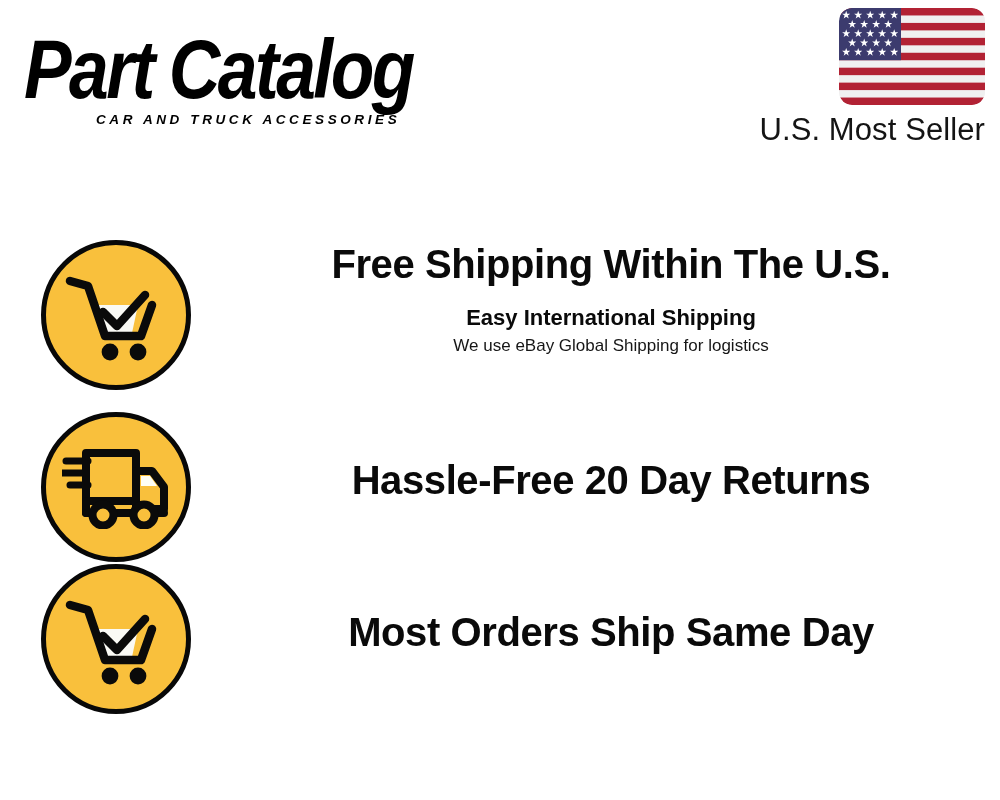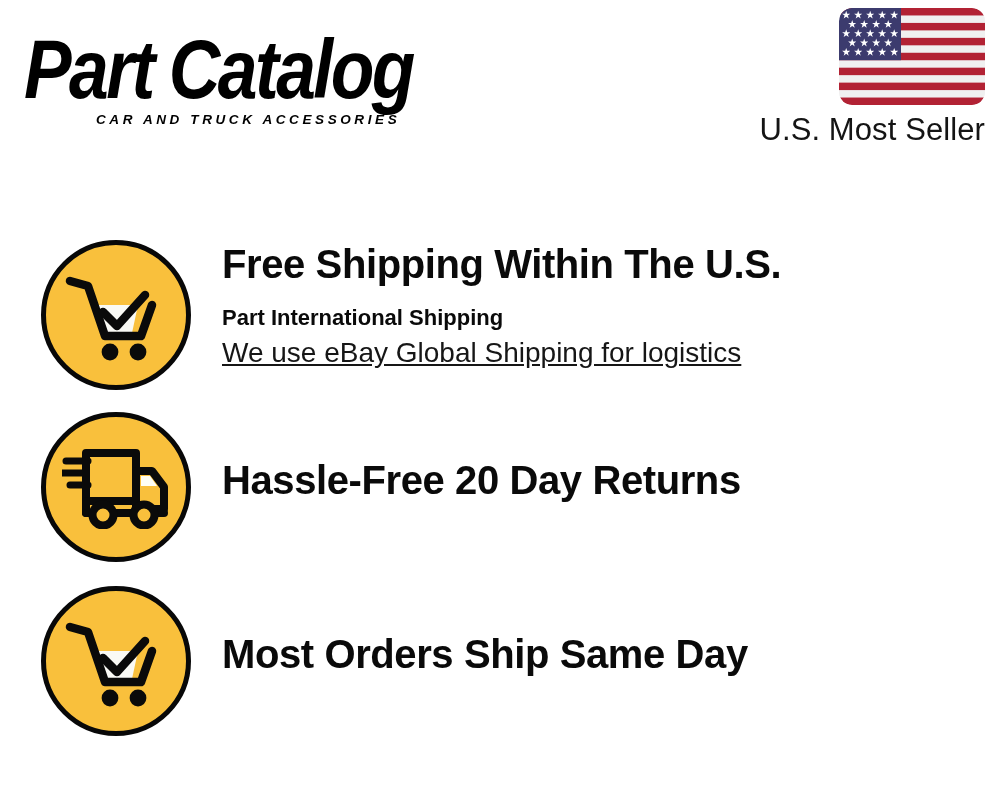--- a/index.html
+++ b/index.html
@@ -59,41 +59,42 @@
   
   .feature-row {
     position: absolute;
     left: 0;
     width: 1000px;
     display: flex;
     align-items: flex-start;
   }
   #feature-row-0 { top: 240px; }
   #feature-row-1 { top: 412px; }
-  #feature-row-2 { top: 586px; }
+  #feature-row-2 { top: 564px; }
 
   .badge-circle {
     flex: 0 0 auto;
     width: 150px;
     height: 150px;
     margin-left: 41px;
     border-radius: 50%;
     background: #F9C03C;
     border: 5px solid #080808;
     box-sizing: border-box;
     display: flex;
     align-items: center;
     justify-content: center;
   }
   .badge-circle svg { display: block; }
 
   .feature-text {
     flex: 1 1 auto;
     margin-left: 31px;
     padding-top: 2px;
+    text-align: center;
   }
   .feature-text.centered { padding-top: 46px; }
 
   .feature-title {
     font-size: 40px;
     font-weight: 700;
     letter-spacing: -0.4px;
     line-height: 1.12;
     color: #0a0a0a;
     margin: 0;
@@ -106,26 +107,25 @@
     margin: 8px 0 0 0;
   }
   .feature-sub-strong {
     font-size: 22px;
     font-weight: 700;
     line-height: 1.25;
     color: #0a0a0a;
     margin: 17px 0 0 0;
   }
   .feature-sub-2 {
-    font-size: 28px;
+    font-size: 17px;
     font-weight: 400;
     line-height: 1.25;
     color: #161616;
     margin: 4px 0 0 0;
-    text-decoration: underline;
   }
 </style>
 </head>
 <body>
 
 <div id="brand-logo">
   <svg width="470" height="100" viewBox="0 0 470 100" aria-hidden="true">
     <g>
       <text x="0" y="68" font-family="'Liberation Sans', sans-serif" font-size="70" font-weight="700" font-style="italic" fill="#000000" transform="scale(1.02,1.18) translate(0,-9)" letter-spacing="-2.5">Part</text>
       <text x="142" y="68" font-family="'Liberation Sans', sans-serif" font-size="70" font-weight="700" font-style="italic" fill="#000000" transform="scale(1.02,1.18) translate(0,-9)" letter-spacing="-2.5">Catalog</text>
@@ -206,21 +206,21 @@
         <g fill="none" stroke="#0A0A0A" stroke-width="8.5" stroke-linecap="round" stroke-linejoin="round">
           <path d="M39 45 L53 59 L81 28"></path>
         </g>
         <circle cx="46" cy="85" r="8.4" fill="#0A0A0A"></circle>
         <circle cx="74" cy="85" r="8.4" fill="#0A0A0A"></circle>
       </svg>
     </span>
   </div>
   <div class="feature-text">
     <div class="feature-title">Free Shipping Within The U.S.</div>
-    <div class="feature-sub-strong">Part International Shipping</div>
+    <div class="feature-sub-strong">Easy International Shipping</div>
     <div class="feature-sub-2">We use eBay Global Shipping for logistics</div>
   </div>
 </div>
 
 <div class="feature-row" id="feature-row-1">
   <div class="badge-circle">
     <span>
       <svg width="108" height="84" viewBox="0 0 108 84" aria-hidden="true">
 
         <g stroke="#0A0A0A" stroke-width="7" stroke-linecap="round">

